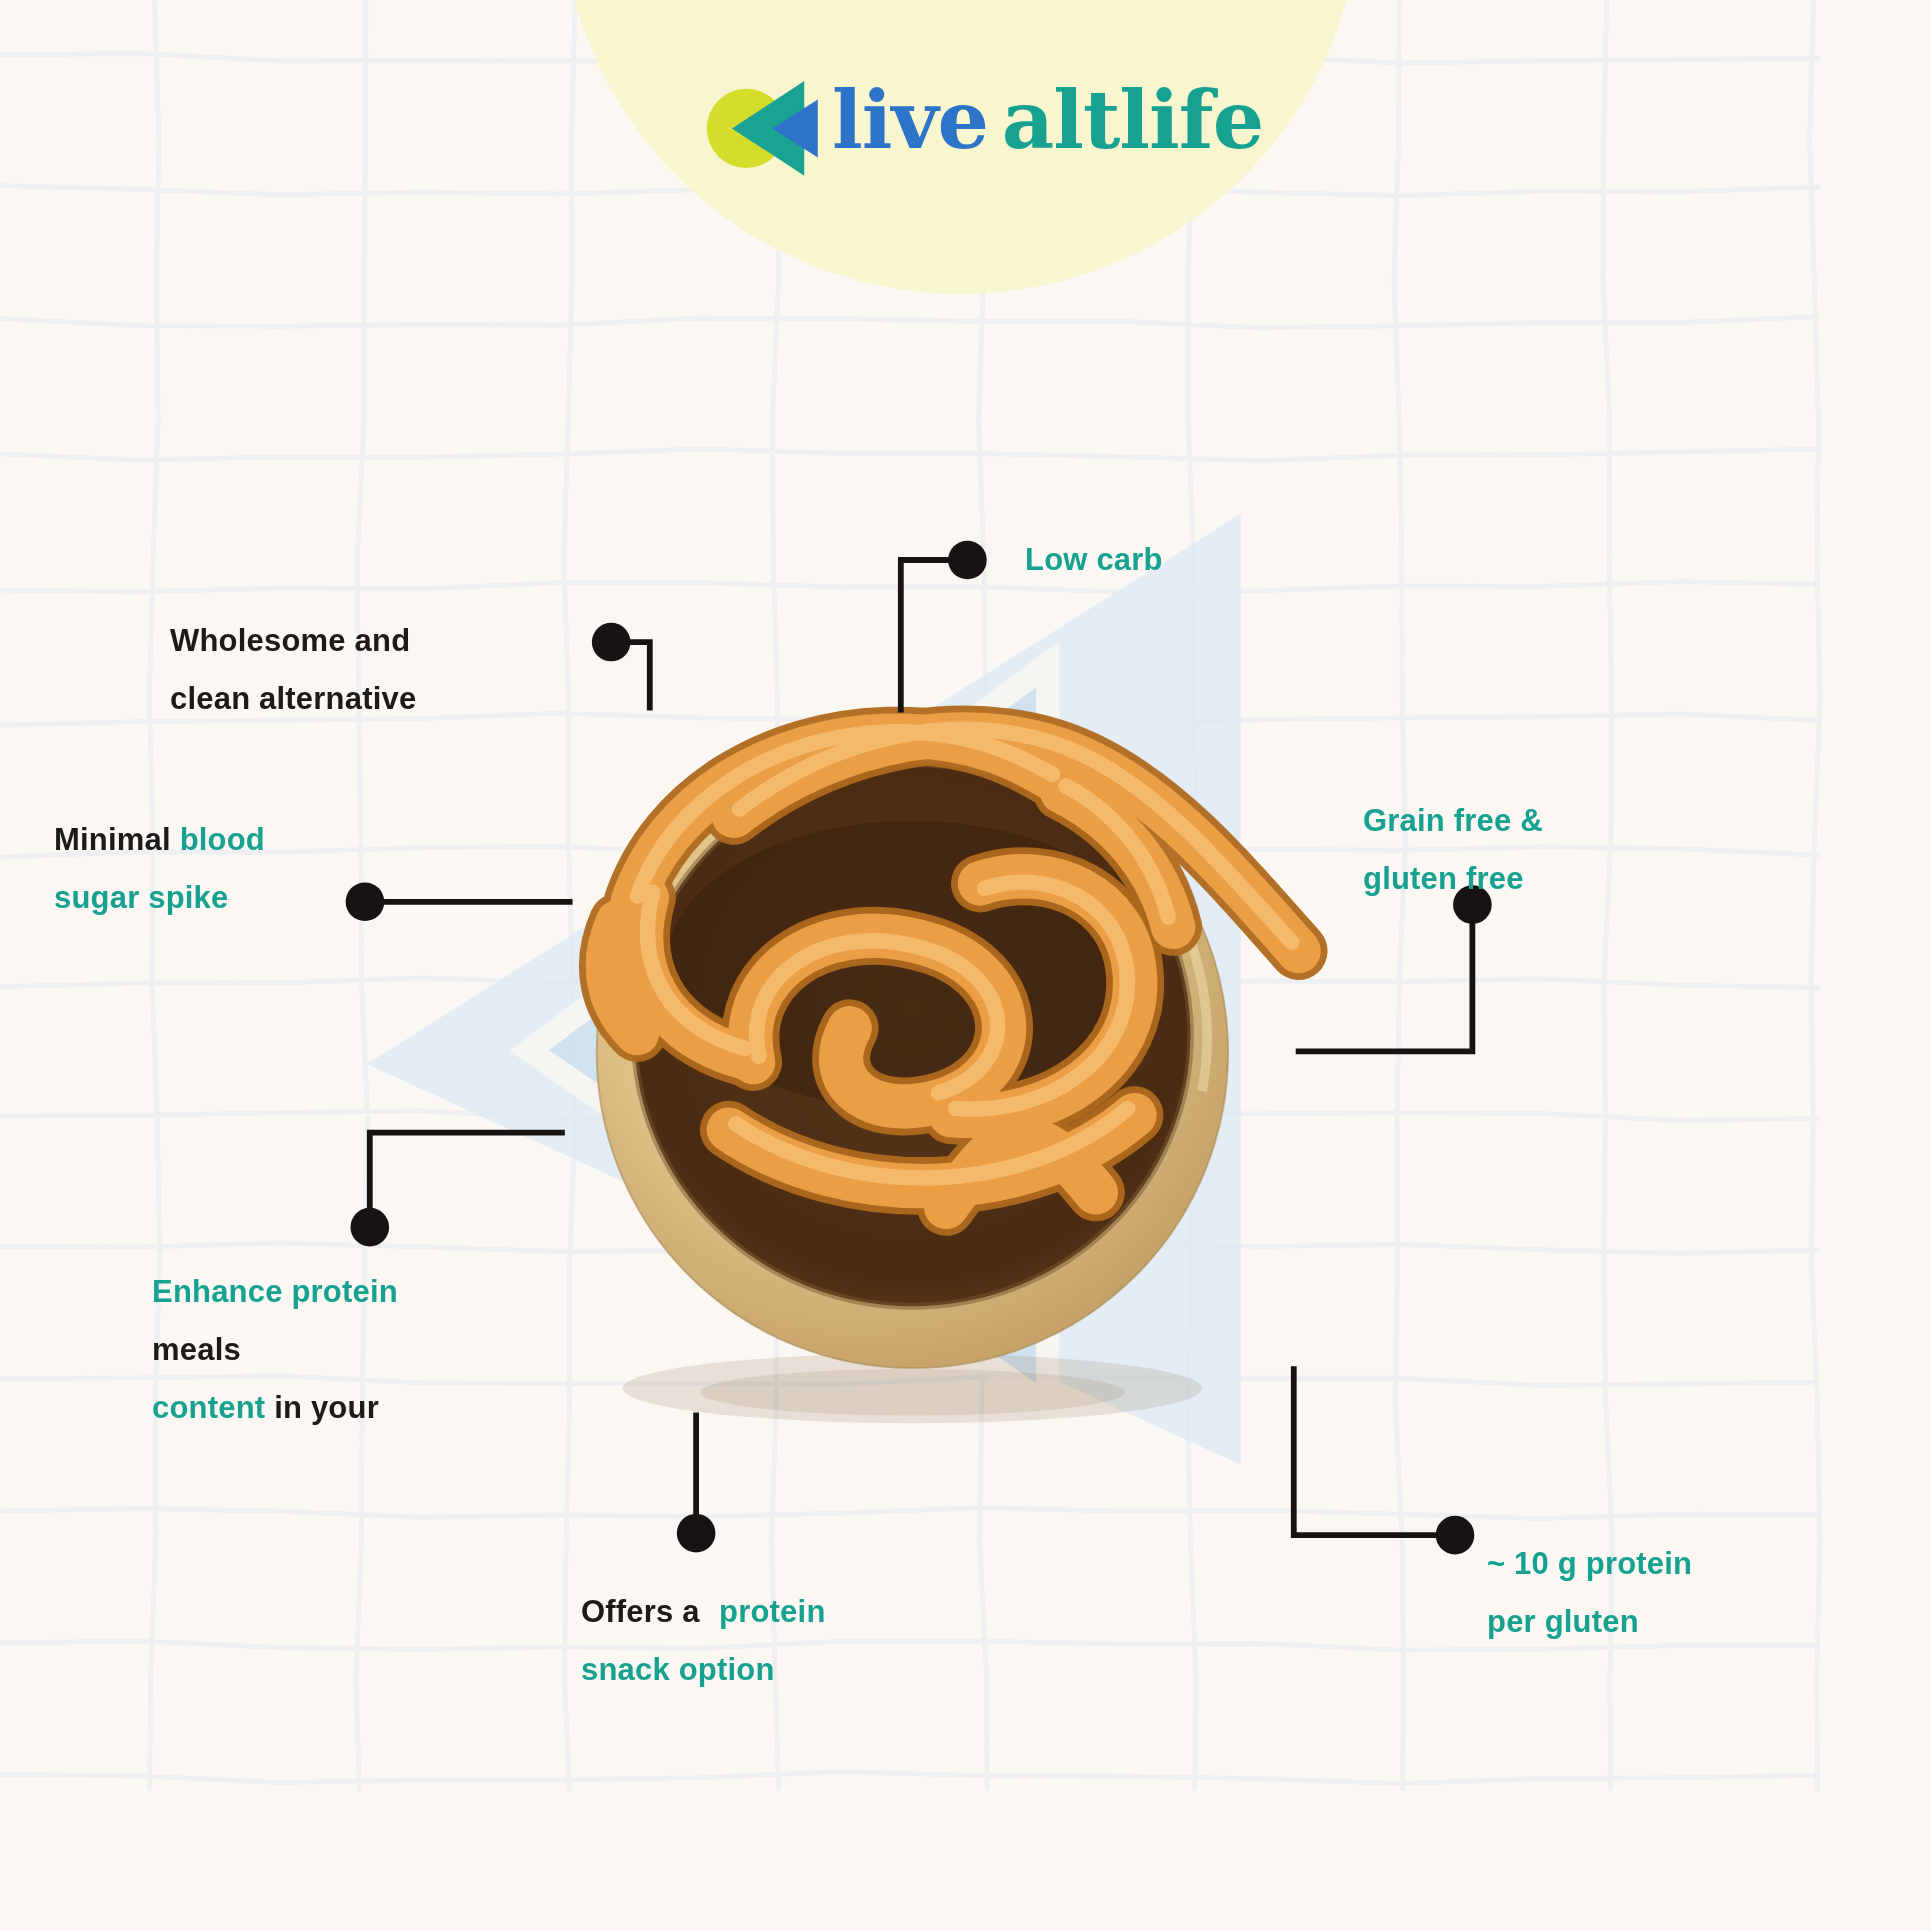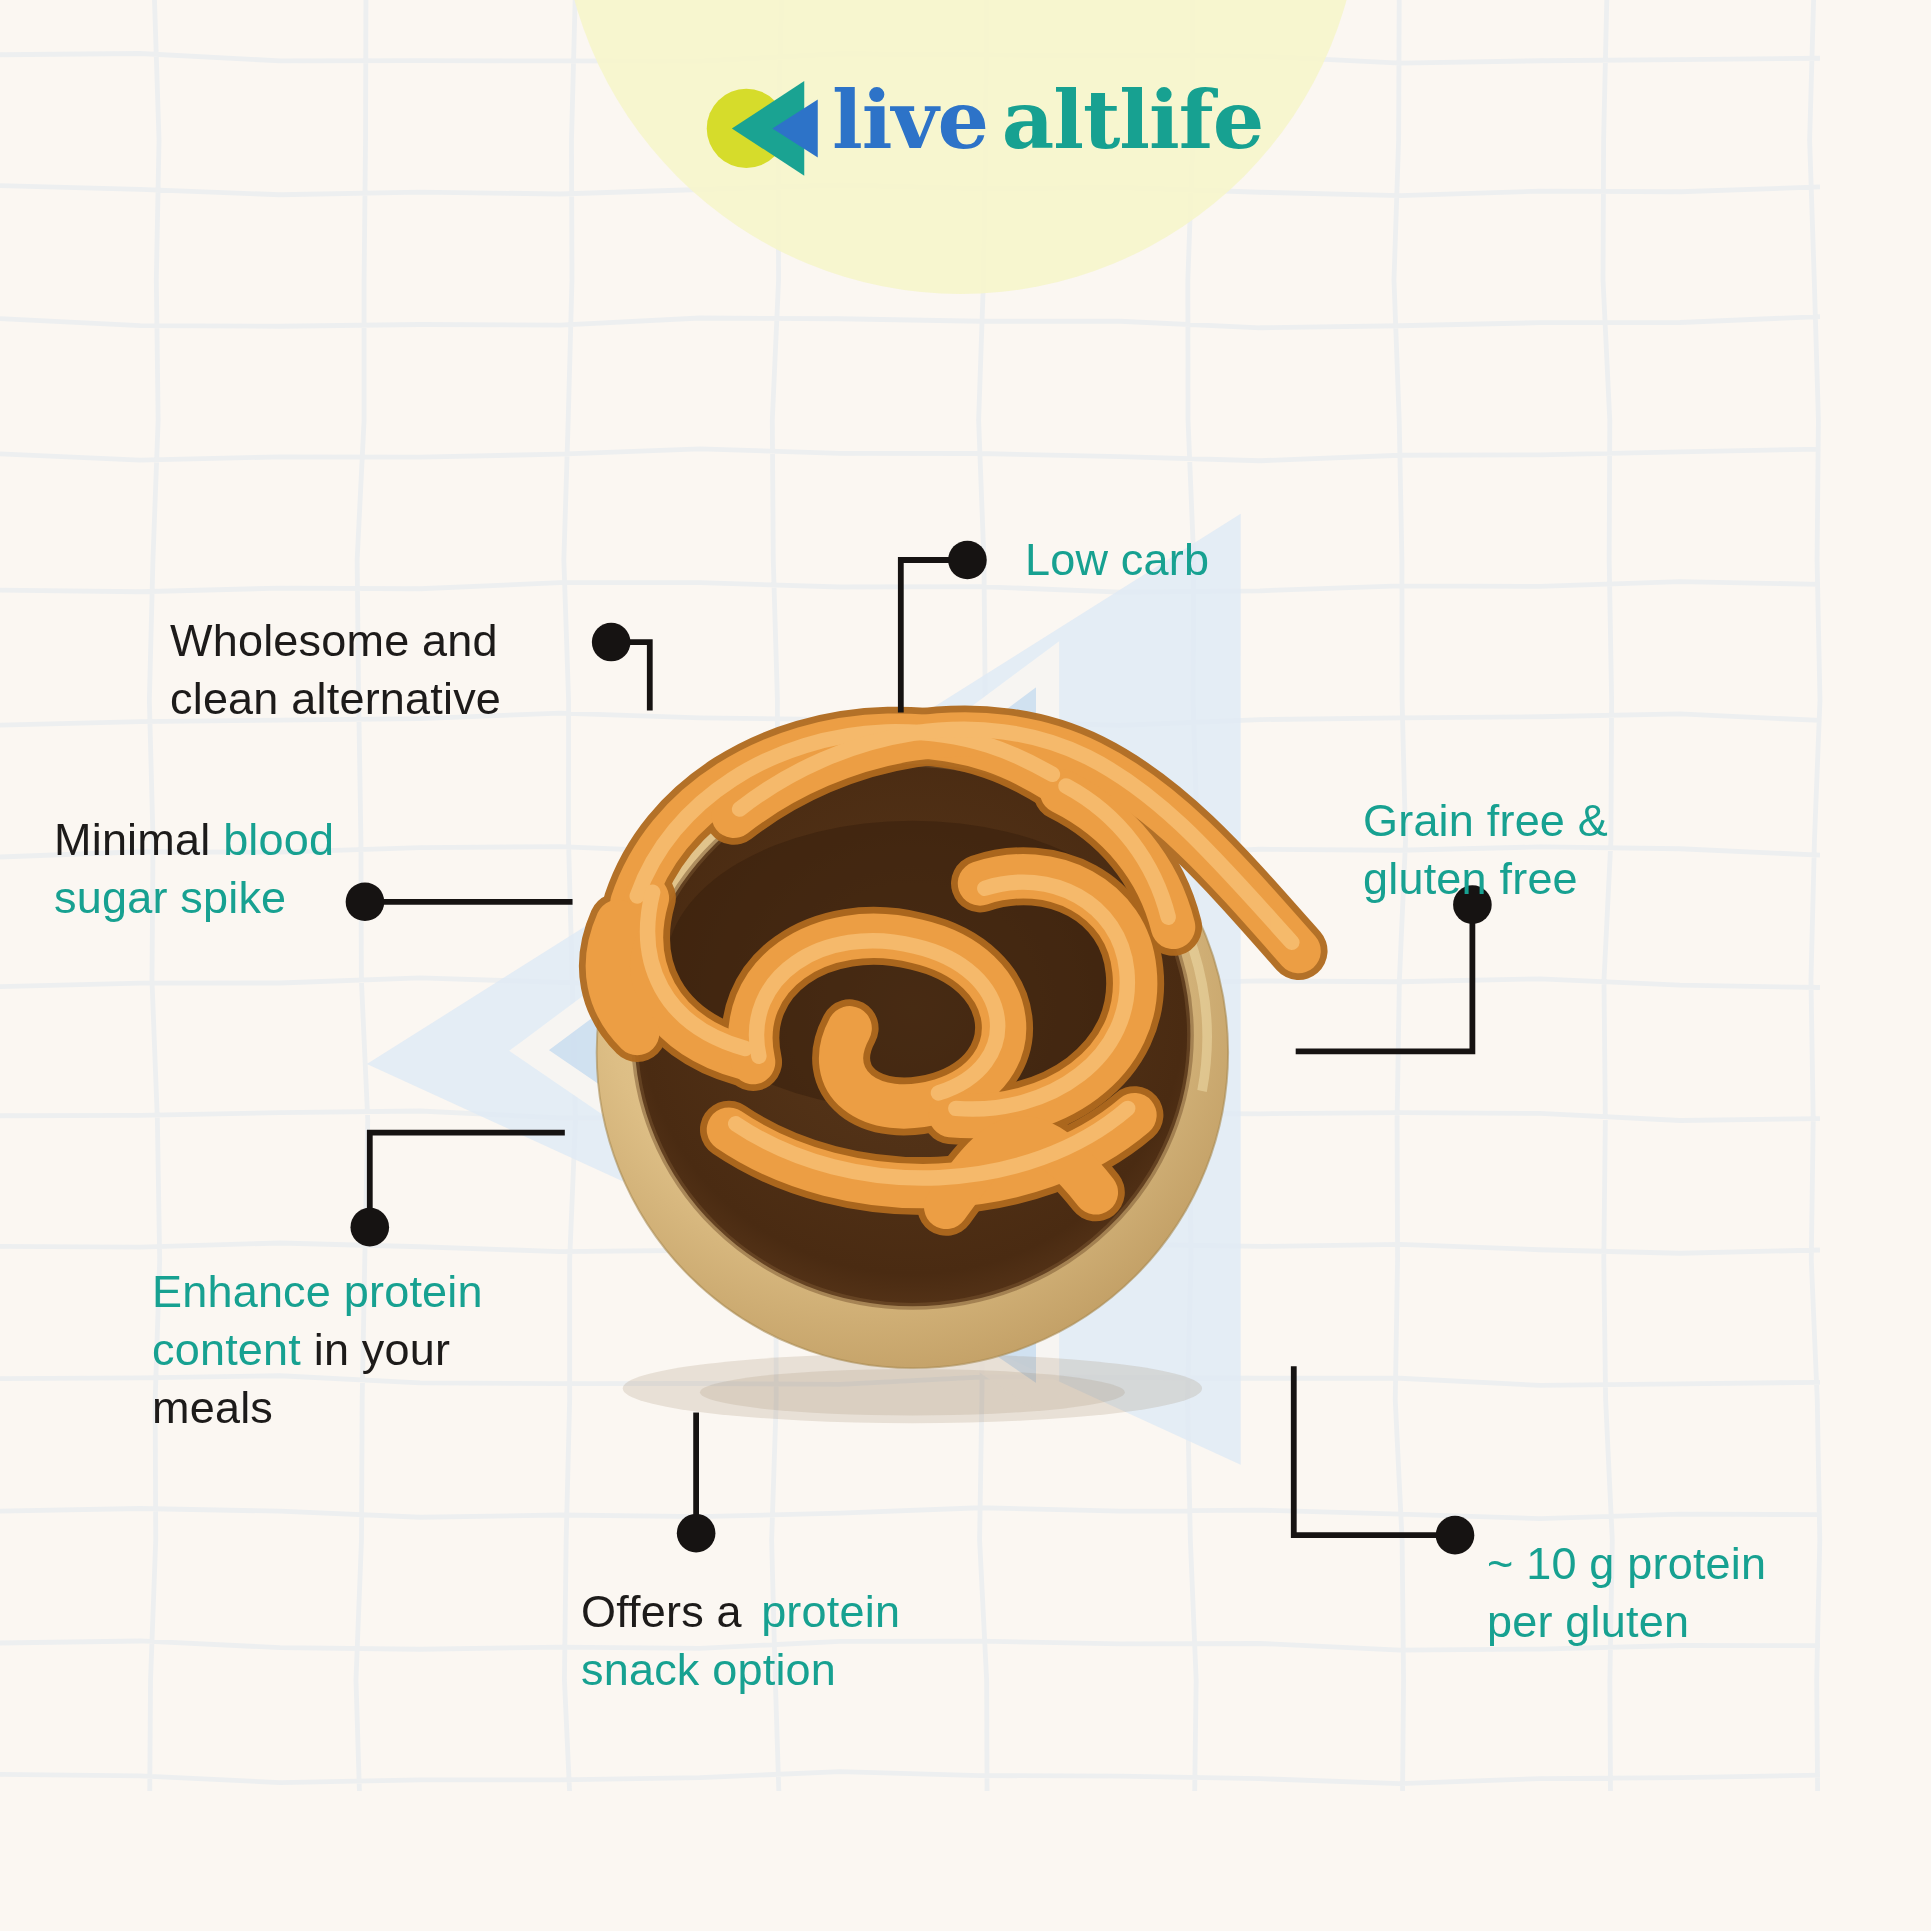--- a/index.html
+++ b/index.html
@@ -12,21 +12,21 @@
   svg.layer{position:absolute;left:0;top:0;width:1931px;height:1931px;}
   #grid{z-index:0;}
   .yellow-circle{position:absolute;z-index:1;left:560px;top:-507px;width:801px;height:801px;
                  border-radius:50%;background:var(--circle);opacity:.92;}
   #scene{z-index:2;}
   #connectors{z-index:3;}
   .logo-text{position:absolute;z-index:4;left:832px;top:79px;font-family:"DejaVu Serif",serif;
              font-weight:700;font-size:81px;line-height:1;letter-spacing:-1px;white-space:nowrap;}
   .logo-text .live{color:var(--blue);}
   .logo-text .alt{color:var(--teal);margin-left:13.5px;}
-  .callout{position:absolute;z-index:4;font-weight:400;font-size:45px;line-height:58px;
+  .callout{position:absolute;z-index:4;font-weight:700;font-size:31px;line-height:58px;
            color:var(--ink);letter-spacing:0.2px;white-space:nowrap;}
   .callout .hl{color:var(--teal);}
   .c-wholesome{left:170px;top:612px;}
   .c-bloodsugar{left:54px;top:811px;}
   .c-lowcarb{left:1025px;top:531px;color:var(--teal);}
   .c-grainfree{left:1363px;top:792px;color:var(--teal);}
   .c-protein-content{left:128px;top:1263px;margin-left:24px;}
   .c-snack{left:581px;top:1583px;}
   .c-snack .gap{margin-left:19.3px;}
   .c-protein-amt{left:1487px;top:1535px;width:357px;text-align:left;color:var(--teal);white-space:normal;}
@@ -152,22 +152,22 @@
     <div>clean alternative</div>
   </div>
 
   <div class="callout c-grainfree">
     <div>Grain free &amp;</div>
     <div>gluten free</div>
   </div>
 
   <div class="callout c-protein-content">
     <div class="hl">Enhance protein</div>
+    <div>meals</div>
     <div><span class="hl">content</span> <span>in your</span></div>
-    <div>meals</div>
   </div>
 
   <div class="callout c-snack">
     <div><span>Offers a</span><span class="hl gap">protein</span></div>
     <div class="hl">snack option</div>
   </div>
 
   <div class="callout c-protein-amt">
     <div>~ 10 g protein</div>
     <div>per gluten</div>

